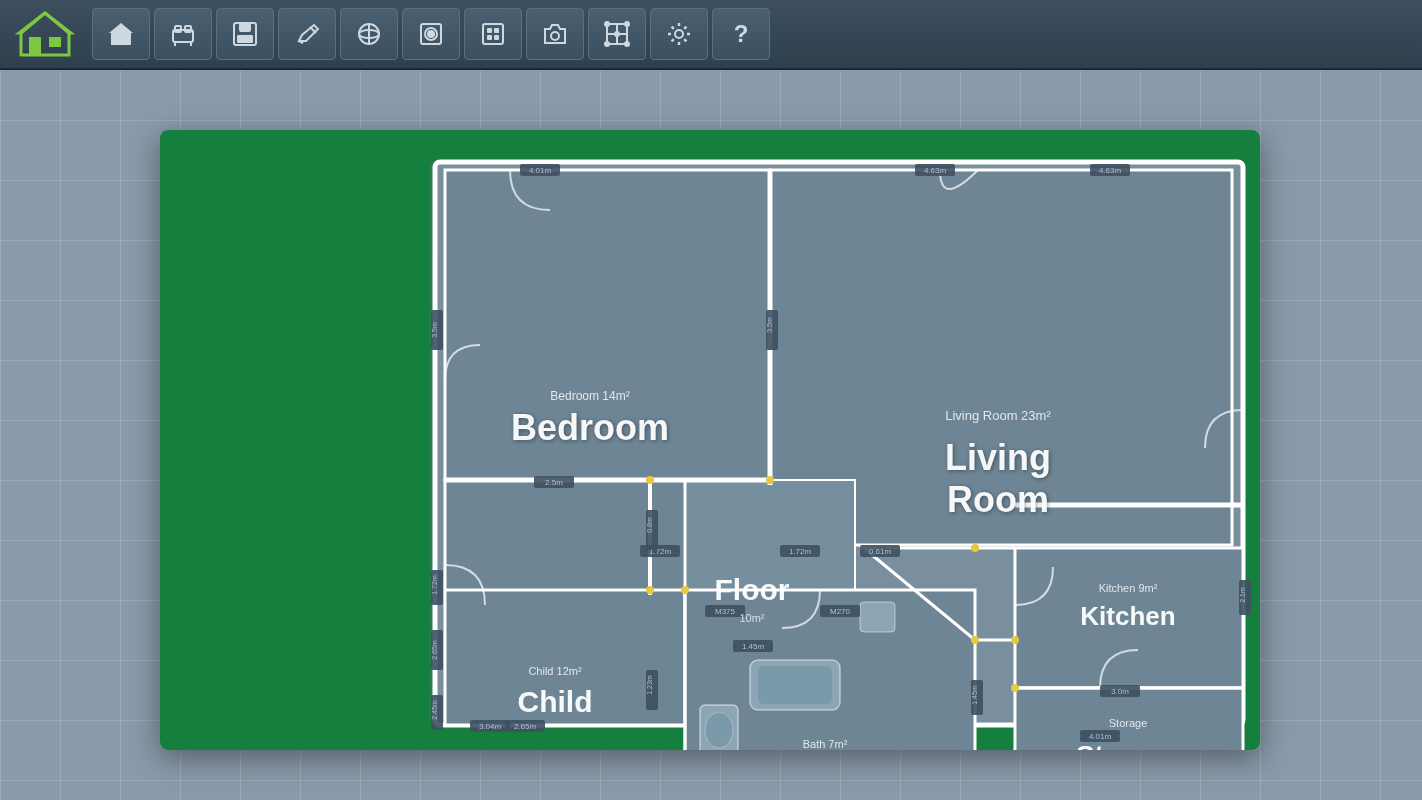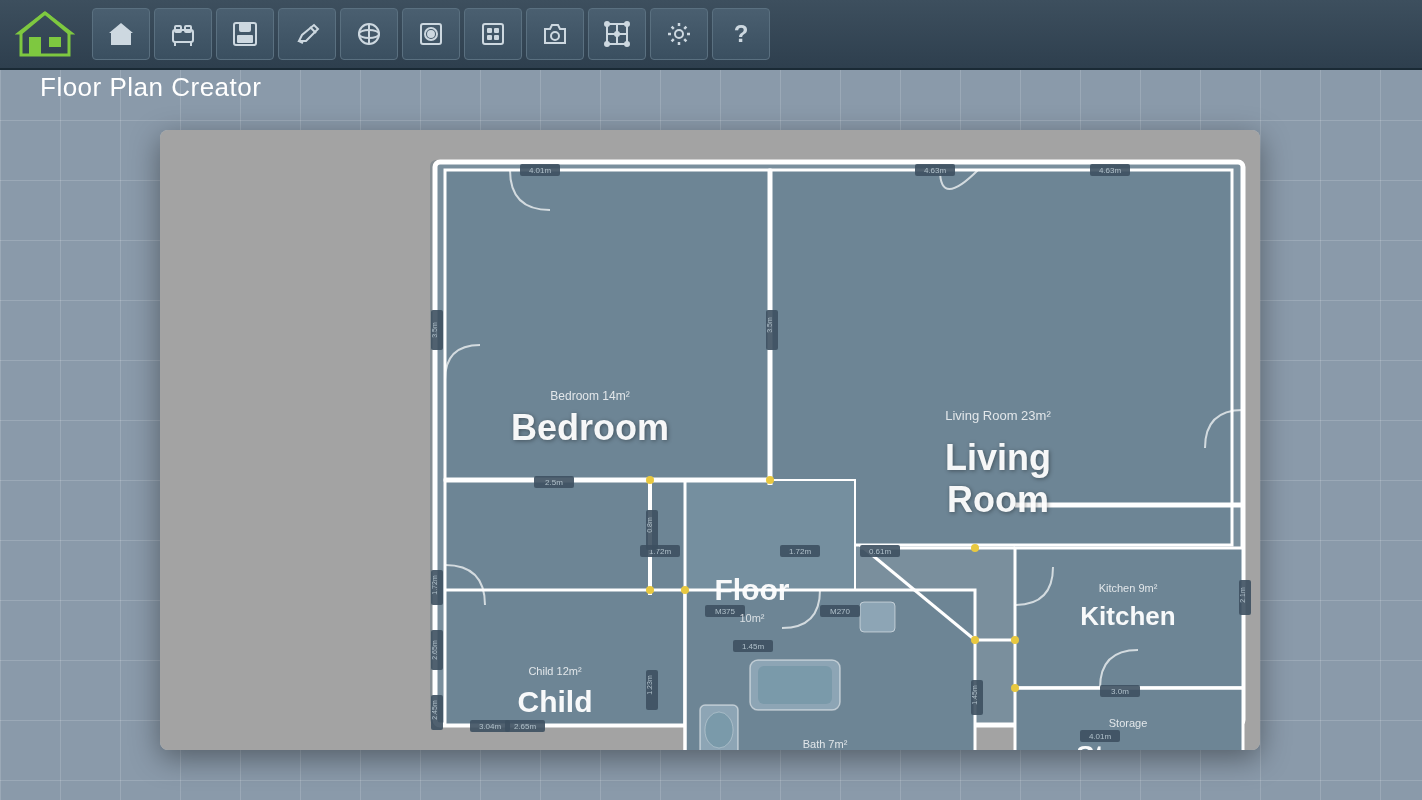--- a/index.html
+++ b/index.html
@@ -82,21 +82,21 @@
       background: #b0bcc5;
       border-radius: 8px;
       box-shadow: 0 8px 30px rgba(0,0,0,0.4);
       overflow: hidden;
     }
 
     .floorplan-inner {
       position: relative;
       width: 100%;
       height: 100%;
-      background: #a3a3a3;
+      background: #15803d;
     }
 
     
     .floorplan-svg {
       position: absolute;
       top: 0; left: 0;
       width: 100%; height: 100%;
     }
   </style>
 </head>
@@ -189,23 +189,20 @@
     </div>
     <div class="toolbar-btn">
       <svg width="26" height="26" viewBox="0 0 26 26" fill="none" stroke="#cdd8e0" stroke-width="2">
         <circle cx="13" cy="13" r="4"></circle>
         <path d="M13,2 L13,5 M13,21 L13,24 M2,13 L5,13 M21,13 L24,13 M5.6,5.6 L7.8,7.8 M18.2,18.2 L20.4,20.4 M20.4,5.6 L18.2,7.8 M7.8,18.2 L5.6,20.4" stroke-width="2.5"></path>
       </svg>
     </div>
     <div class="toolbar-btn" style="font-size:24px; font-weight:bold; color:#cdd8e0;">?</div>
   </div>
 
-  <div class="app-title-area">
-    <span>Floor Plan Creator</span>
-  </div>
 
   <div class="floorplan-wrapper">
     <div class="floorplan-inner">
 
       <svg class="floorplan-svg" viewBox="0 0 1100 620" xmlns="http://www.w3.org/2000/svg">
 
         <rect x="270" y="30" width="810" height="565" rx="6" fill="#5a6e7a" opacity="0.4"></rect>
 
         <rect x="275" y="32" width="808" height="563" rx="5" fill="#7a8f9d" stroke="white" stroke-width="5"></rect>
 

